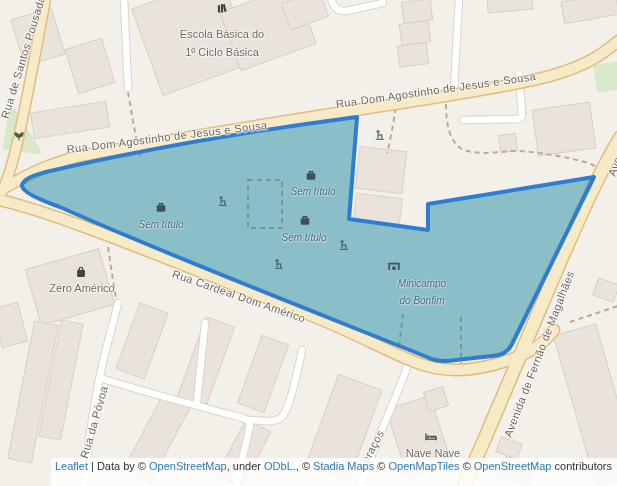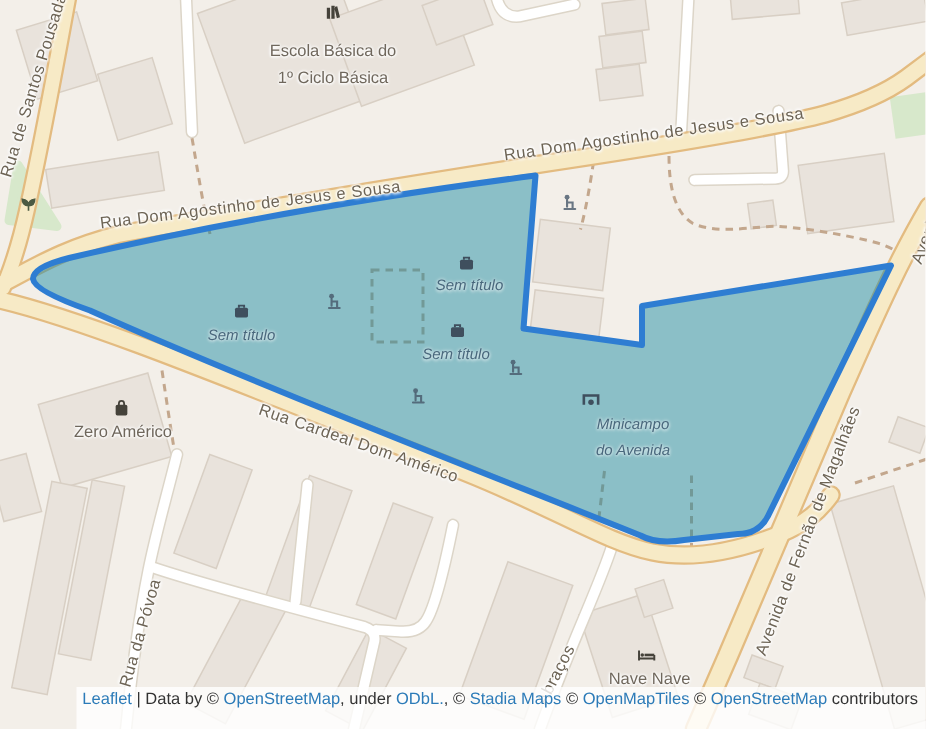--- a/index.html
+++ b/index.html
@@ -181,17 +181,17 @@
     <div>1º Ciclo Básica</div>
   </div>
   <div class="lbl poi-lbl" style="left:82px;top:288px;transform:translate(-50%,-50%);">Zero Américo</div>
   <div class="lbl poi-lbl" style="left:433px;top:453px;transform:translate(-50%,-50%);">Nave Nave</div>
 
   <div class="lbl ovl-lbl" style="left:161px;top:224px;transform:translate(-50%,-50%);">Sem título</div>
   <div class="lbl ovl-lbl" style="left:313px;top:191px;transform:translate(-50%,-50%);">Sem título</div>
   <div class="lbl ovl-lbl" style="left:304px;top:237px;transform:translate(-50%,-50%);">Sem título</div>
   <div class="lbl ovl-lbl multiline ml2" style="left:393px;top:292px;transform:translate(-50%,-50%);margin-left:29px;">
     <div>Minicampo</div>
-    <div>do Avenida</div>
+    <div>do Bonfim</div>
   </div>
 
   <div class="attr-bar" id="attr-bar"><a class="attr-link" href="#">Leaflet</a><span> | Data by © </span><a class="attr-link" href="#">OpenStreetMap</a><span>, under </span><a class="attr-link" href="#">ODbL.</a><span>, © </span><a class="attr-link" href="#">Stadia Maps</a><span> © </span><a class="attr-link" href="#">OpenMapTiles</a><span> © </span><a class="attr-link" href="#">OpenStreetMap</a><span> contributors</span></div>
 </div>
 
 </body></html>

